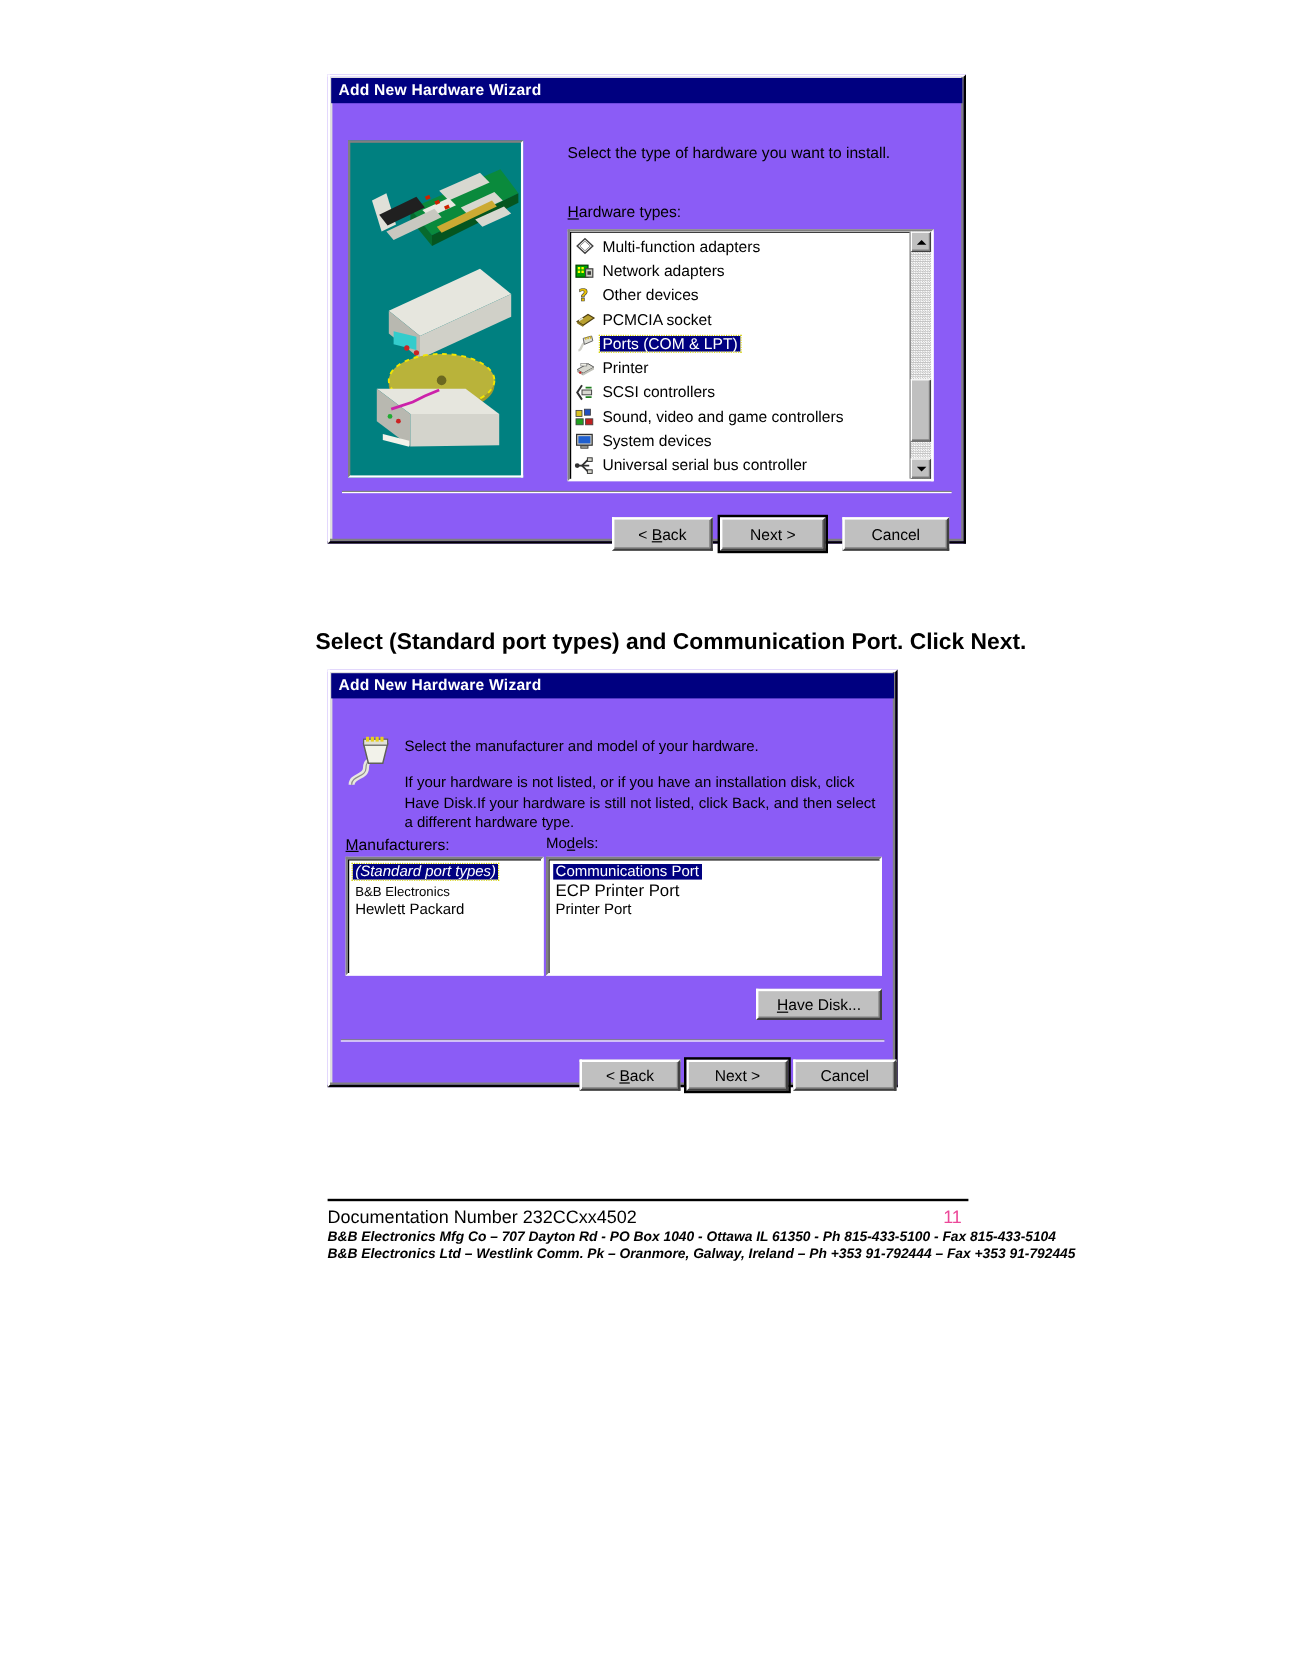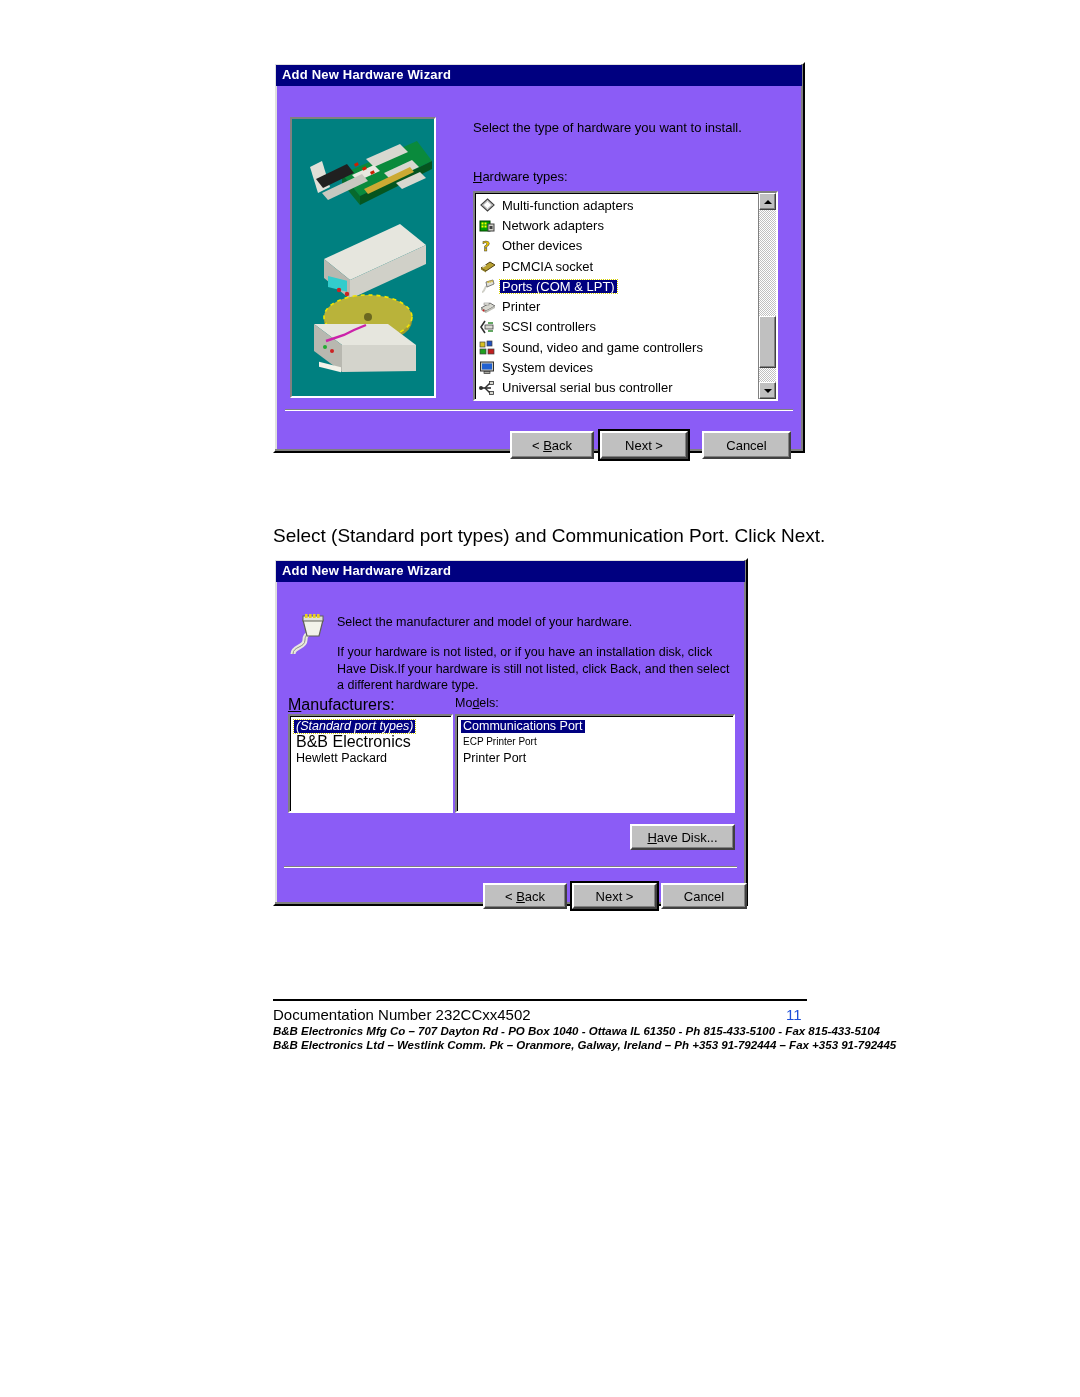--- a/index.html
+++ b/index.html
@@ -181,21 +181,21 @@
     border-top: 2px solid #000000;
   }
   .footer-line1 {
     position:absolute;
     font-size: 15px;
     color:#000000;
   }
   .footer-page {
     position:absolute;
     font-size: 15px;
-    color:#1d4ed8;
+    color:#ec4899;
   }
   .footer-small {
     position:absolute;
     font-size: 11.5px;
     font-style: italic;
     font-weight: bold;
     color:#000000;
     white-space: nowrap;
   }
 </style>
@@ -411,21 +411,21 @@
     <div class="win-btn default-btn" style="position:absolute; left:325px; top:344px; width:88px; height:28px;">
       <span>Next &gt;</span>
     </div>
     <div class="win-btn" style="position:absolute; left:427px; top:344px; width:89px; height:28px;">
       <span>Cancel</span>
     </div>
 
   </div>
 </div>
 
-<div class="caption" style="left:273px; top:525px;">Select (Standard port types) and Communication Port. Click Next.</div>
+<div class="caption" style="left:263px; top:525px;font-weight:bold;">Select (Standard port types) and Communication Port. Click Next.</div>
 
 <div class="win-dialog" style="left:273px; top:558px; width:475px; height:348px;">
 
   <div class="win-titlebar">
     <span>Add New Hardware Wizard</span>
   </div>
 
   <div class="win-body" style="height:100%;">
 
     <span class="plug" style="position:absolute; left:10px; top:27px;">
@@ -438,47 +438,47 @@
         <rect x="24" y="4" width="2.6" height="4" fill="#e8d020"></rect>
         <rect x="28" y="4" width="2.6" height="4" fill="#e8d020"></rect>
         <rect x="32" y="4" width="2.6" height="4" fill="#e8d020"></rect>
       </svg>
     </span>
 
     <div class="dlg-text" style="left:62px; top:31px; width:400px; font-size:12.5px;">Select the manufacturer and model of your hardware.</div>
 
     <div class="dlg-text" style="left:62px; top:61px; width:400px; font-size:12.5px; line-height:16.5px;">If your hardware is not listed, or if you have an installation disk, click Have Disk.If your hardware is still not listed, click Back, and then select a different hardware type.</div>
 
-    <div class="field-label" style="left:13px; top:113px; font-size:16px;">
+    <div class="field-label" style="left:13px; top:113px; font-size:13px;">
       <span class="ul">M</span><span>anufacturers:</span>
     </div>
     <div class="field-label" style="left:180px; top:113px; font-size:12.5px;">
       <span>Mo</span><span class="ul">d</span><span>els:</span>
     </div>
 
     <div class="win-listbox" style="left:13px; top:131px; width:165px; height:99px;">
       <div class="lb-inner">
         <div class="lb-row selected" style="height:16px; font-size:12.5px;font-style:italic;">
           <span class="txt">(Standard port types)</span>
         </div>
-        <div class="lb-row" style="height:16px; font-size:16px;">
+        <div class="lb-row" style="height:16px; font-size:11px;align-items:flex-end;">
           <span class="txt">B&amp;B Electronics</span>
         </div>
         <div class="lb-row" style="height:16px; font-size:12.5px;">
           <span class="txt">Hewlett Packard</span>
         </div>
       </div>
     </div>
 
     <div class="win-listbox" style="left:180px; top:131px; width:280px; height:99px;">
       <div class="lb-inner">
         <div class="lb-row selected plain" style="height:16px; font-size:12.5px;">
           <span class="txt">Communications Port</span>
         </div>
-        <div class="lb-row" style="height:16px; font-size:10px;">
+        <div class="lb-row" style="height:16px; font-size:14px;">
           <span class="txt">ECP Printer Port</span>
         </div>
         <div class="lb-row" style="height:16px; font-size:12.5px;">
           <span class="txt">Printer Port</span>
         </div>
       </div>
     </div>
 
     <div class="win-btn" style="position:absolute; left:355px; top:241px; width:105px; height:26px;">
       <span><span class="ul">H</span>ave Disk...</span>

